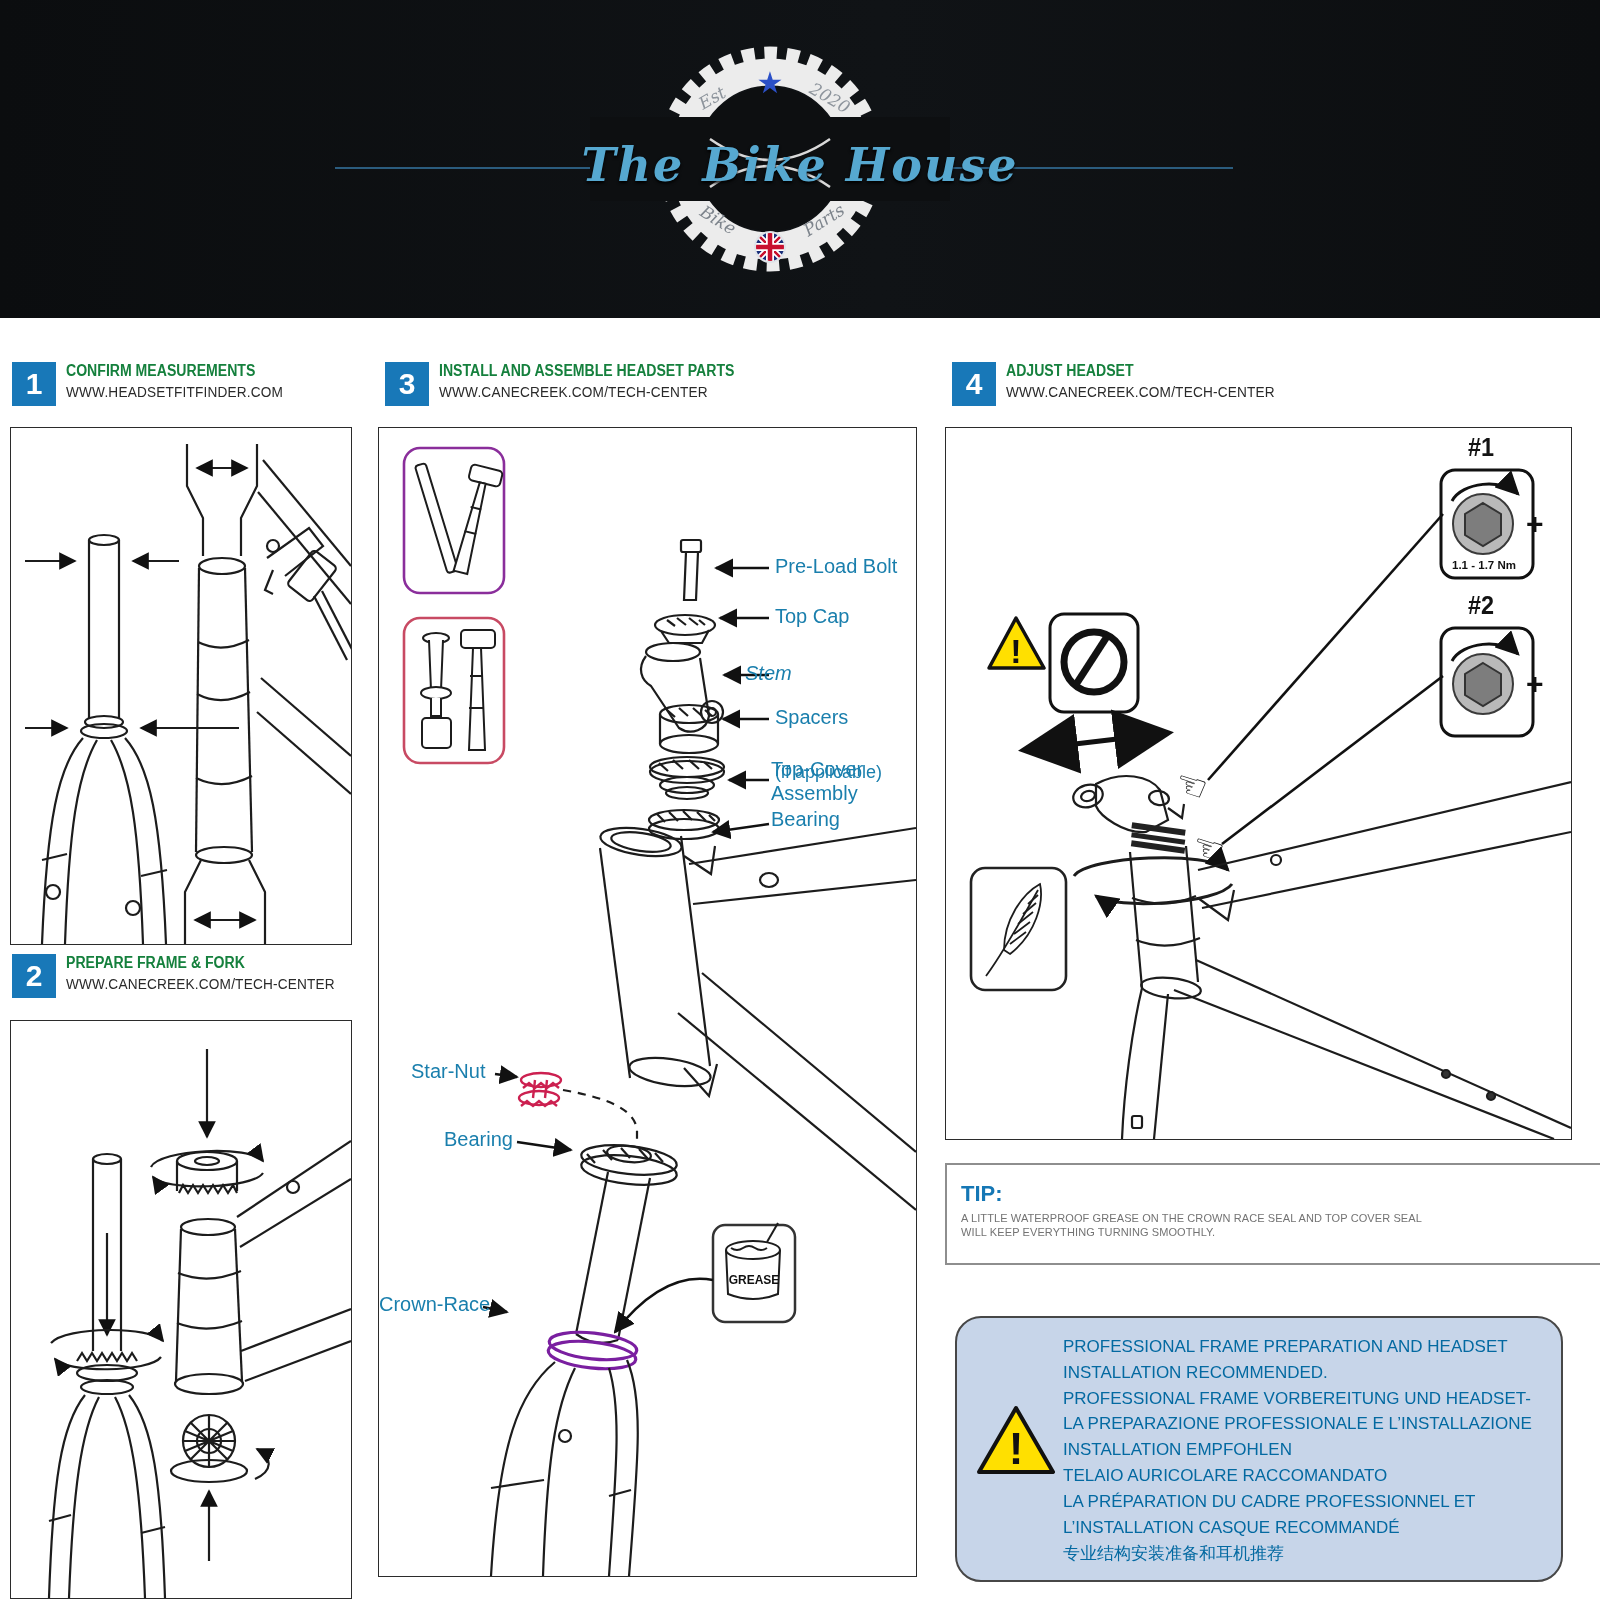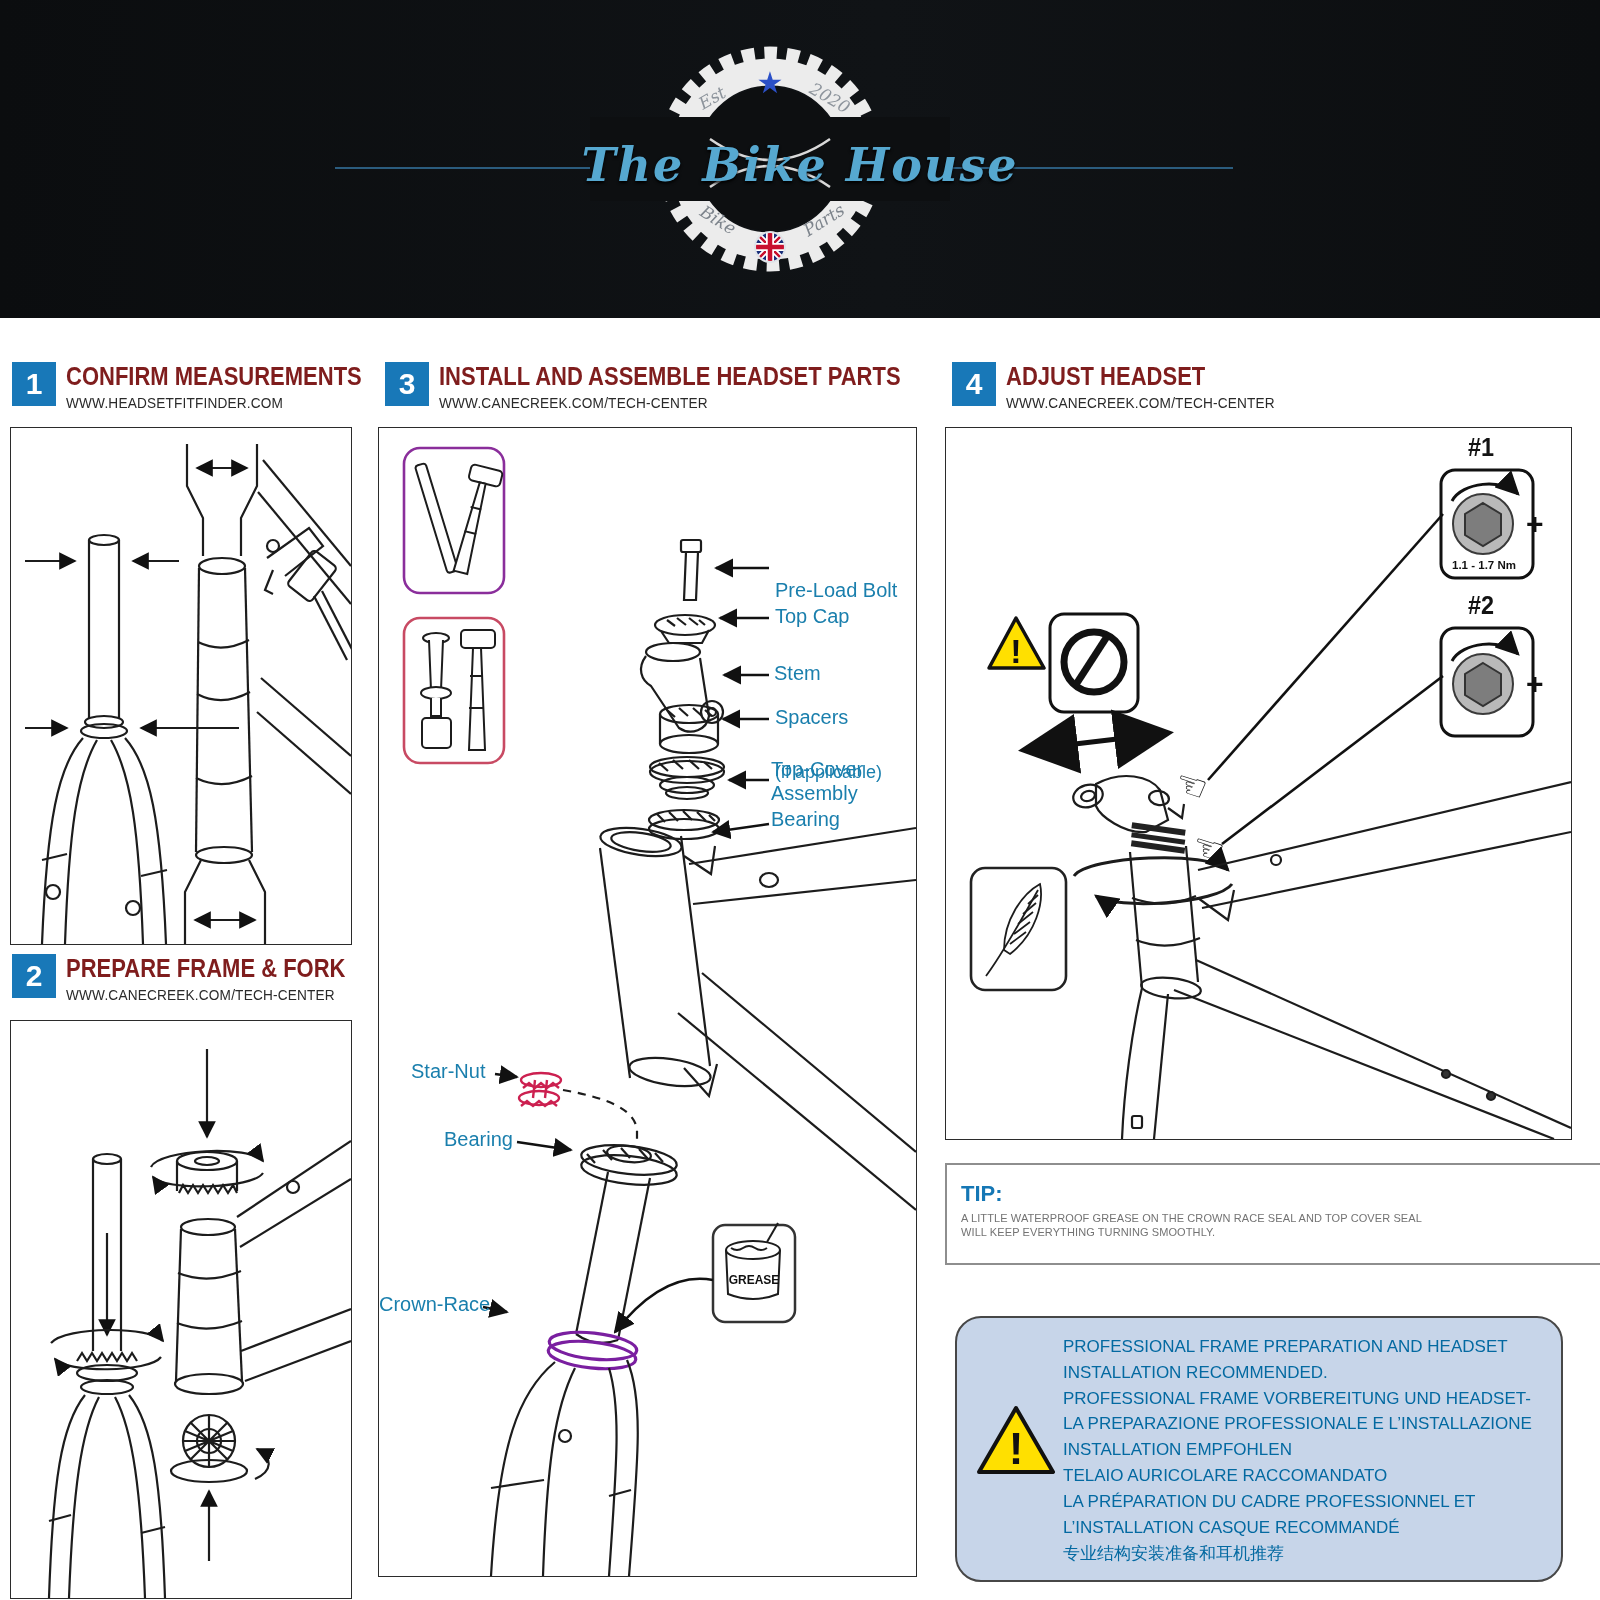--- a/index.html
+++ b/index.html
@@ -11,21 +11,21 @@
   .accent-line{position:absolute;top:167px;height:2px;background:#2b5c7e;}
   .logo-svg{position:absolute;left:590px;top:0;}
   .script{position:absolute;left:0;top:138px;width:1600px;text-align:center;
           font-family:"DejaVu Serif",serif;font-style:italic;font-weight:bold;
           font-size:46px;color:#56a8d0;letter-spacing:2px;text-shadow:0 2px 3px #000;}
   
   .sec-head{position:absolute;display:flex;align-items:flex-start;}
   .num{width:44px;height:44px;background:#1878b8;color:#fff;font-weight:bold;
        font-size:30px;display:flex;align-items:center;justify-content:center;flex:0 0 44px;}
   .titlebox{margin-left:10px;padding-top:0px;}
-  .t1{font-weight:bold;font-size:25px;color:#7f1d1d;white-space:nowrap;}
+  .t1{font-weight:bold;font-size:16px;color:#15803d;white-space:nowrap;}
   .t2{font-size:15.5px;color:#2a2a2a;margin-top:3px;white-space:nowrap;letter-spacing:.2px;}
   .cond{display:inline-block;transform:scaleX(.88);transform-origin:0 50%;}
   
   .panel{position:absolute;border:1.6px solid #2b2b2b;background:#fff;}
   .plabel{position:absolute;font-size:20px;color:#1a7fad;white-space:nowrap;}
   .plabel.small{font-size:18px;margin-top:32px;}
   .steplab{position:absolute;font-weight:bold;font-size:26px;color:#131313;
            transform:scaleX(.9);transform-origin:0 50%;}
   
   .tipbox{position:absolute;left:945px;top:1163px;width:735px;height:102px;
@@ -364,23 +364,23 @@
         <line x1="390" y1="291" x2="344" y2="291" marker-end="url(#a3)"></line>
         <line x1="390" y1="352" x2="350" y2="352" marker-end="url(#a3)"></line>
         <line x1="390" y1="396" x2="334" y2="404" marker-end="url(#a3)"></line>
         <line x1="116" y1="646" x2="138" y2="649" marker-end="url(#a3)"></line>
         <line x1="138" y1="714" x2="192" y2="722" marker-end="url(#a3)"></line>
         <line x1="104" y1="879" x2="128" y2="884" marker-end="url(#a3)"></line>
       </g>
     </svg>
   </div>
 
-  <div class="plabel" style="left:775px;top:555px;margin-top:24px;">Pre-Load Bolt</div>
+  <div class="plabel" style="left:775px;top:555px;">Pre-Load Bolt</div>
   <div class="plabel" style="left:775px;top:605px;">Top Cap</div>
-  <div class="plabel" style="left:774px;top:662px;">Stem</div>
+  <div class="plabel" style="left:745px;top:662px;font-style:italic;">Stem</div>
   <div class="plabel" style="left:775px;top:706px;">Spacers</div>
   <div class="plabel small" style="left:775px;top:730px;">(if applicable)</div>
   <div class="plabel" style="left:771px;top:758px;">Top-Cover</div>
   <div class="plabel" style="left:771px;top:782px;">Assembly</div>
   <div class="plabel" style="left:771px;top:808px;">Bearing</div>
   <div class="plabel" style="left:411px;top:1060px;">Star-Nut</div>
   <div class="plabel" style="left:444px;top:1128px;">Bearing</div>
   <div class="plabel" style="left:379px;top:1293px;">Crown-Race</div>
 
   <div class="panel" style="left:945px;top:427px;width:625px;height:711px;">

